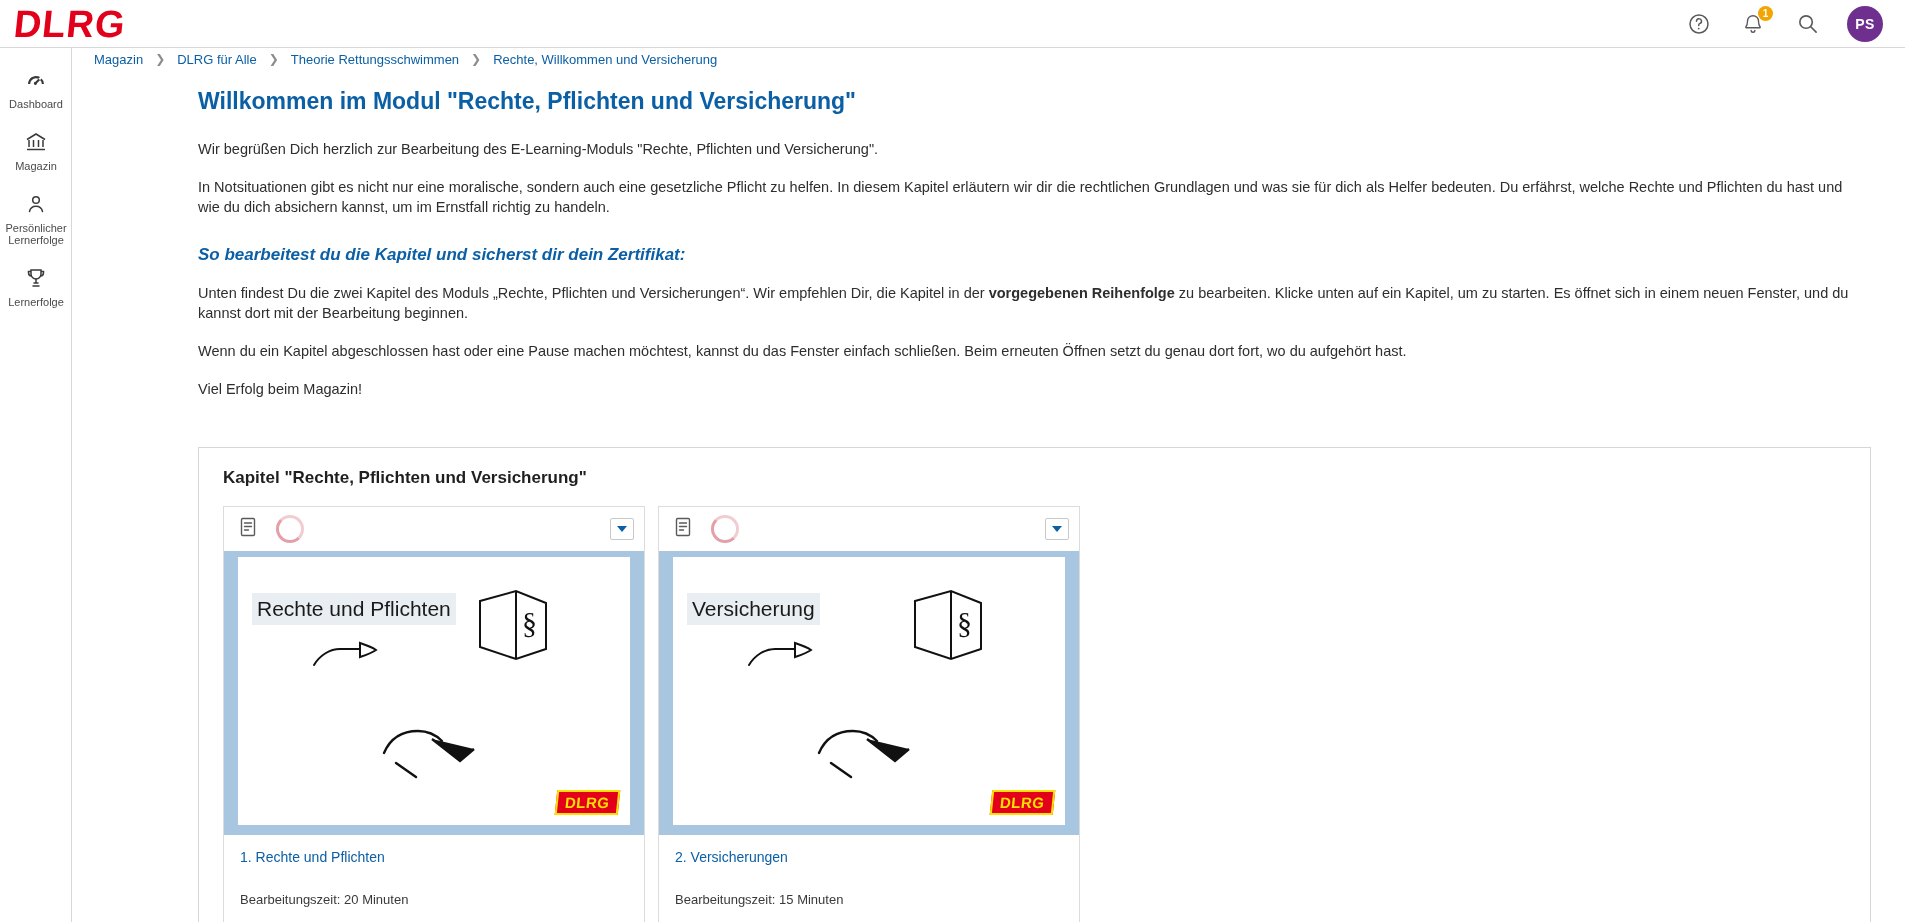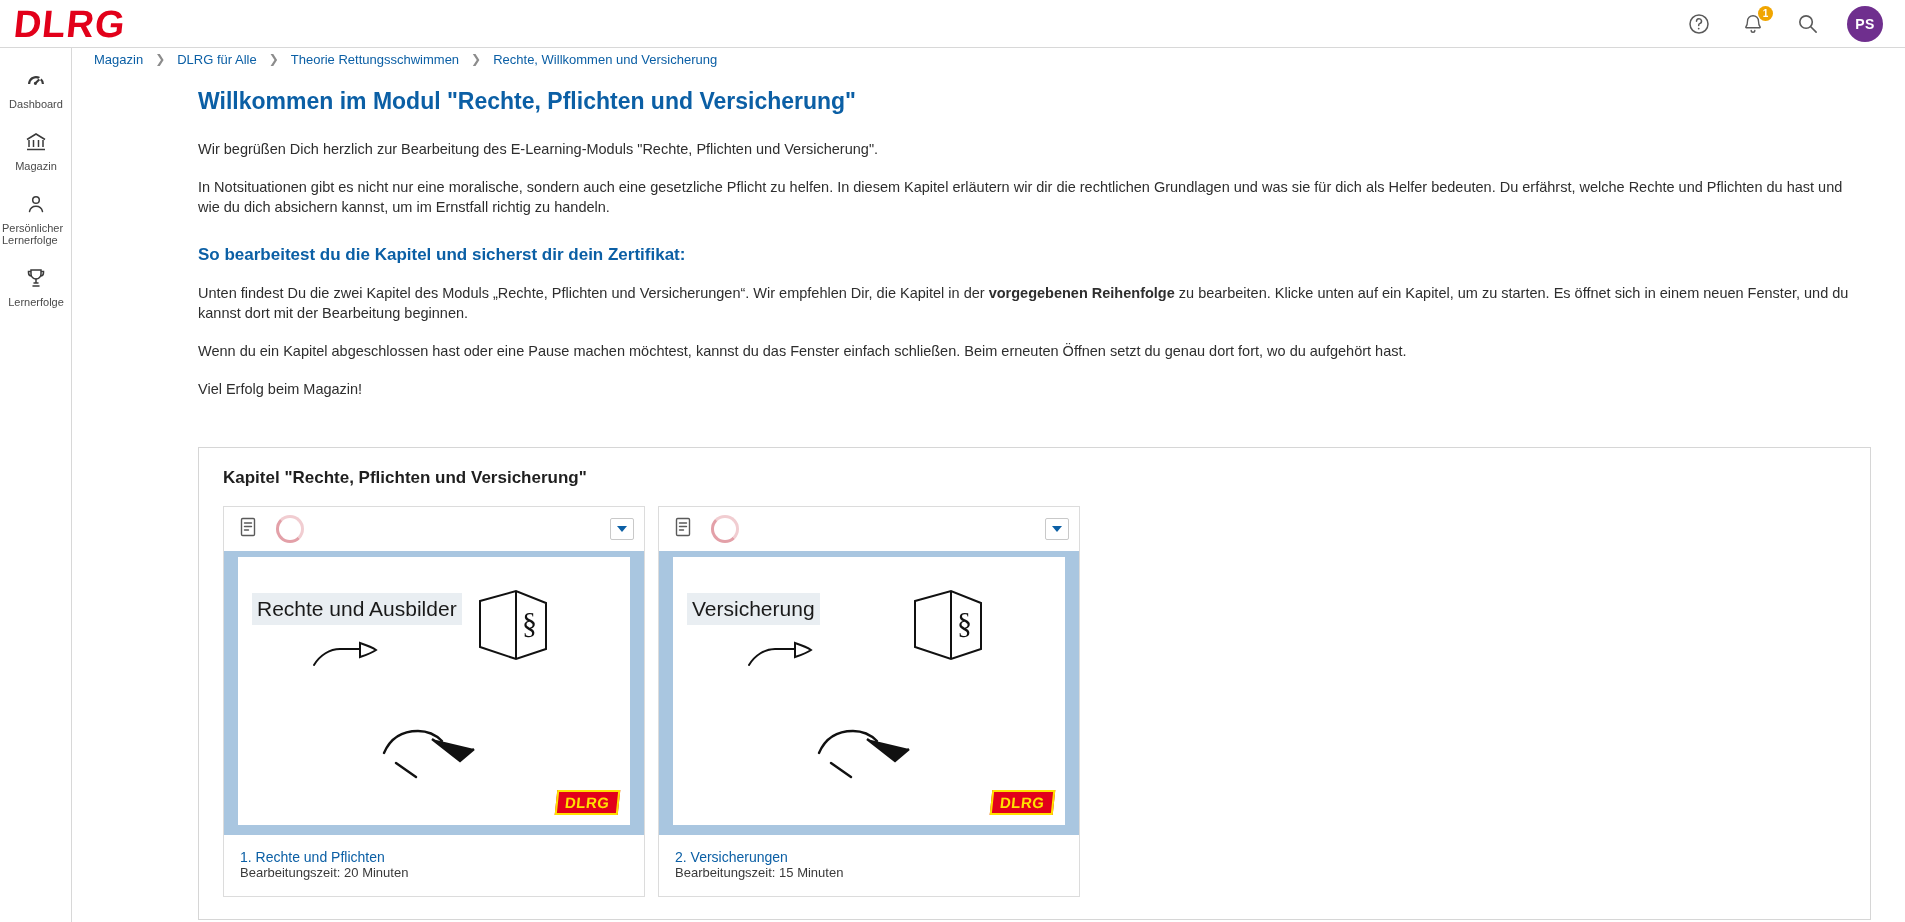--- a/index.html
+++ b/index.html
@@ -87,20 +87,21 @@
     width: 72px;
     padding: 9px 2px 10px 2px;
     display: flex; flex-direction: column; align-items: center;
     gap: 5px;
     cursor: pointer;
     color: #4a4a4a;
   }
   .side-label {
     font-size: 11px;
     line-height: 12px;
+    text-align: center;
     color: #4a4a4a;
     max-width: 72px;
     word-wrap: break-word;
   }
   .side-icon { color: #3a3a3a; height: 26px; display:flex; align-items:center; }
 
   
   .breadcrumb {
     position: absolute;
     top: 48px; left: 72px;
@@ -144,20 +145,21 @@
     line-height: 20px;
     color: #2e2e2e;
     margin: 12px 0 18px 72px;
     max-width: 1730px;
   }
   h2.sub-title {
     font-size: 17px;
     color: #0b5fa5;
     font-weight: bold;
     margin: 28px 0 18px 72px;
+    font-style: italic;
   }
 
   
   .panel {
     margin: 48px 0 0 72px;
     width: 1673px;
     border: 1px solid #d6d6d6;
     background: #ffffff;
     padding: 16px 18px 22px 18px;
   }
@@ -252,21 +254,21 @@
     letter-spacing: .5px;
     transform: skewX(-6deg);
     border: 2px solid #ffe000;
   }
   .card-foot { padding: 14px 16px 16px 16px; }
   .card-link {
     display: block;
     font-size: 14px;
     color: #0b5fa5;
     text-decoration: none;
-    margin-bottom: 0;
+    margin-bottom: 27px;
     cursor: pointer;
   }
   .card-meta {
     font-size: 13px;
     color: #3a3a3a;
   }
   b { font-weight: bold; }
 </style>
 </head>
 <body>
@@ -381,21 +383,21 @@
           </span>
           <span class="ring"></span>
           <span class="caret-btn">
             <svg width="10" height="7" viewBox="0 0 10 7" fill="currentColor">
                 <path d="M0 0h10L5 6z"></path>
               </svg>
           </span>
         </div>
         <div class="thumb">
           <div class="thumb-inner">
-            <div class="thumb-title">Rechte und Ausbilder</div>
+            <div class="thumb-title">Rechte und Pflichten</div>
             <svg class="book" viewBox="0 0 86 76" fill="none" stroke="#111" stroke-width="2">
               <path d="M10 14 46 4l30 12v46L46 72 10 60z" fill="#fff"></path>
               <path d="M46 4v68M10 14v46"></path>
               <text x="52" y="46" font-family="Liberation Serif, serif" font-size="30" fill="#111" stroke="none">§</text>
             </svg>
             <svg class="hand-top" viewBox="0 0 74 40" fill="none" stroke="#111" stroke-width="2">
               <path d="M4 30c6-10 16-16 26-16h20" stroke-linecap="round"></path>
               <path d="M50 8c6 2 12 4 16 7-4 3-10 5-16 7z" fill="#fff"></path>
             </svg>
             <svg class="hands-mid" viewBox="0 0 120 80" fill="none" stroke="#111" stroke-width="2.4">

